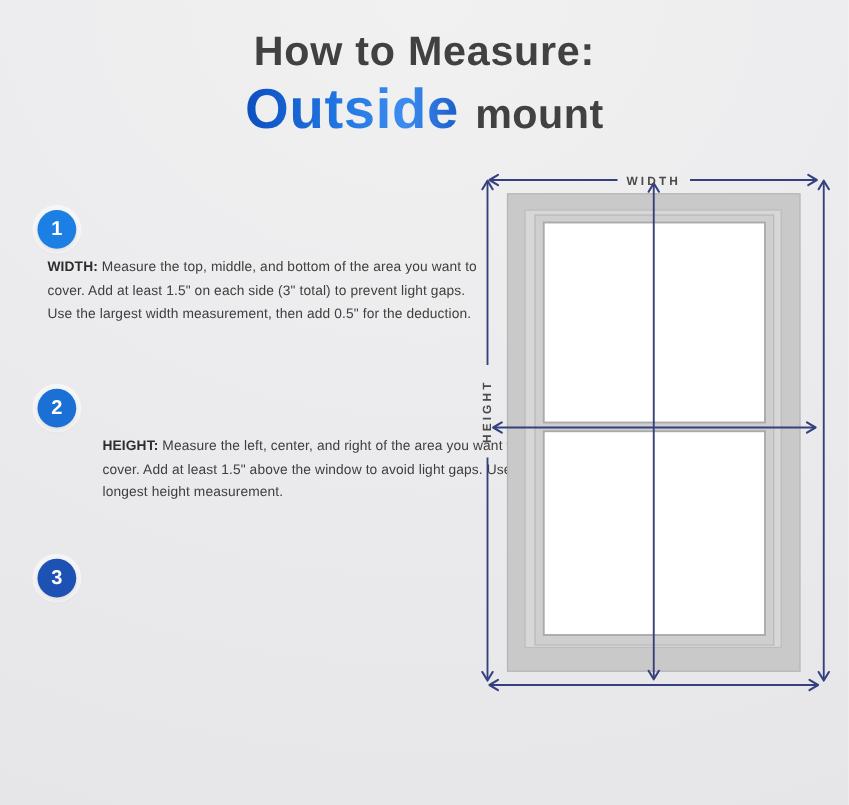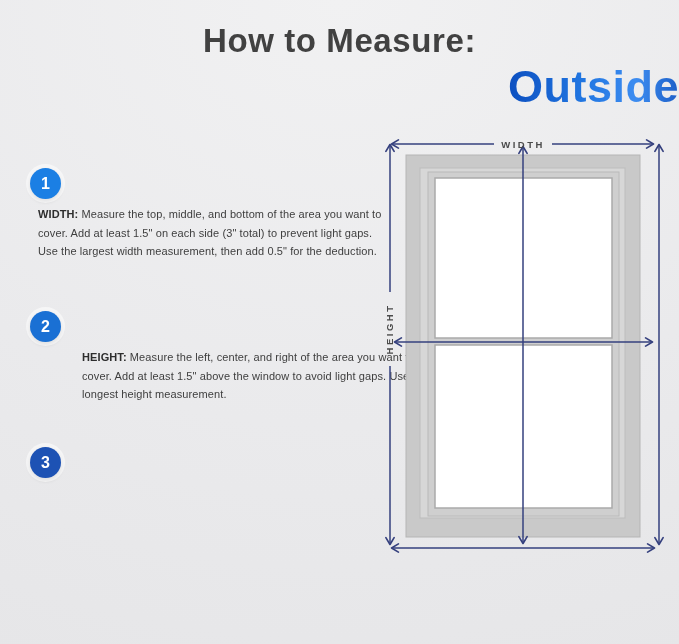--- a/index.html
+++ b/index.html
@@ -7,21 +7,21 @@
   body { font-family:"Liberation Sans", sans-serif; }
 
   .canvas {
     position:relative; width:679px; height:644px; overflow:hidden;
     background: radial-gradient(130% 110% at 50% 0%, #f1f1f2 0%, #eaeaec 60%, #e6e6e8 100%);
   }
 
   
   .header { position:absolute; top:22px; left:0; width:100%; text-align:center; }
   .title-line1 { font-size:33px; font-weight:600; color:#414141; letter-spacing:0.6px; }
-  .title-line2 { margin-top:1px; display:flex; justify-content:flex-end; align-items:baseline; gap:13px; }
+  .title-line2 { margin-top:1px; display:flex; justify-content:center; align-items:baseline; gap:13px; }
   .outside { font-size:45px; font-weight:800; letter-spacing:0.5px; color:#1161d6; }
   @supports ((-webkit-background-clip:text) or (background-clip:text)) {
     .outside {
       background: linear-gradient(90deg, #0c4fc0 0%, #2277e2 45%, #3d8cf0 75%, #1c5fc8 100%);
       -webkit-background-clip:text; background-clip:text; color:transparent;
     }
   }
   .mount { font-size:33px; font-weight:600; color:#414141; letter-spacing:0.4px; }
 
   
@@ -58,20 +58,21 @@
 </style>
 </head>
 <body>
 
 <div class="canvas">
 
   <div class="header">
     <div class="title-line1">How to Measure:</div>
     <div class="title-line2">
       <span class="outside">Outside</span>
+      <span class="mount">mount</span>
     </div>
   </div>
 
   <div class="badge badge-1" style="background-color: rgb(27, 127, 228);">1</div>
   <div class="badge badge-2" style="background-color: rgb(26, 112, 212);">2</div>
   <div class="badge badge-3" style="background-color: rgb(29, 82, 180);">3</div>
 
   <p class="step-text step-text-1"><b>WIDTH:</b><span> Measure the top, middle, and bottom of the area you want to cover. Add at least 1.5" on each side (3" total) to prevent light gaps. Use the largest width measurement, then add 0.5" for the deduction.</span></p>
   <p class="step-text step-text-2"><b>HEIGHT:</b><span> Measure the left, center, and right of the area you want to cover. Add at least 1.5" above the window to avoid light gaps. Use the longest height measurement.</span></p>
 

